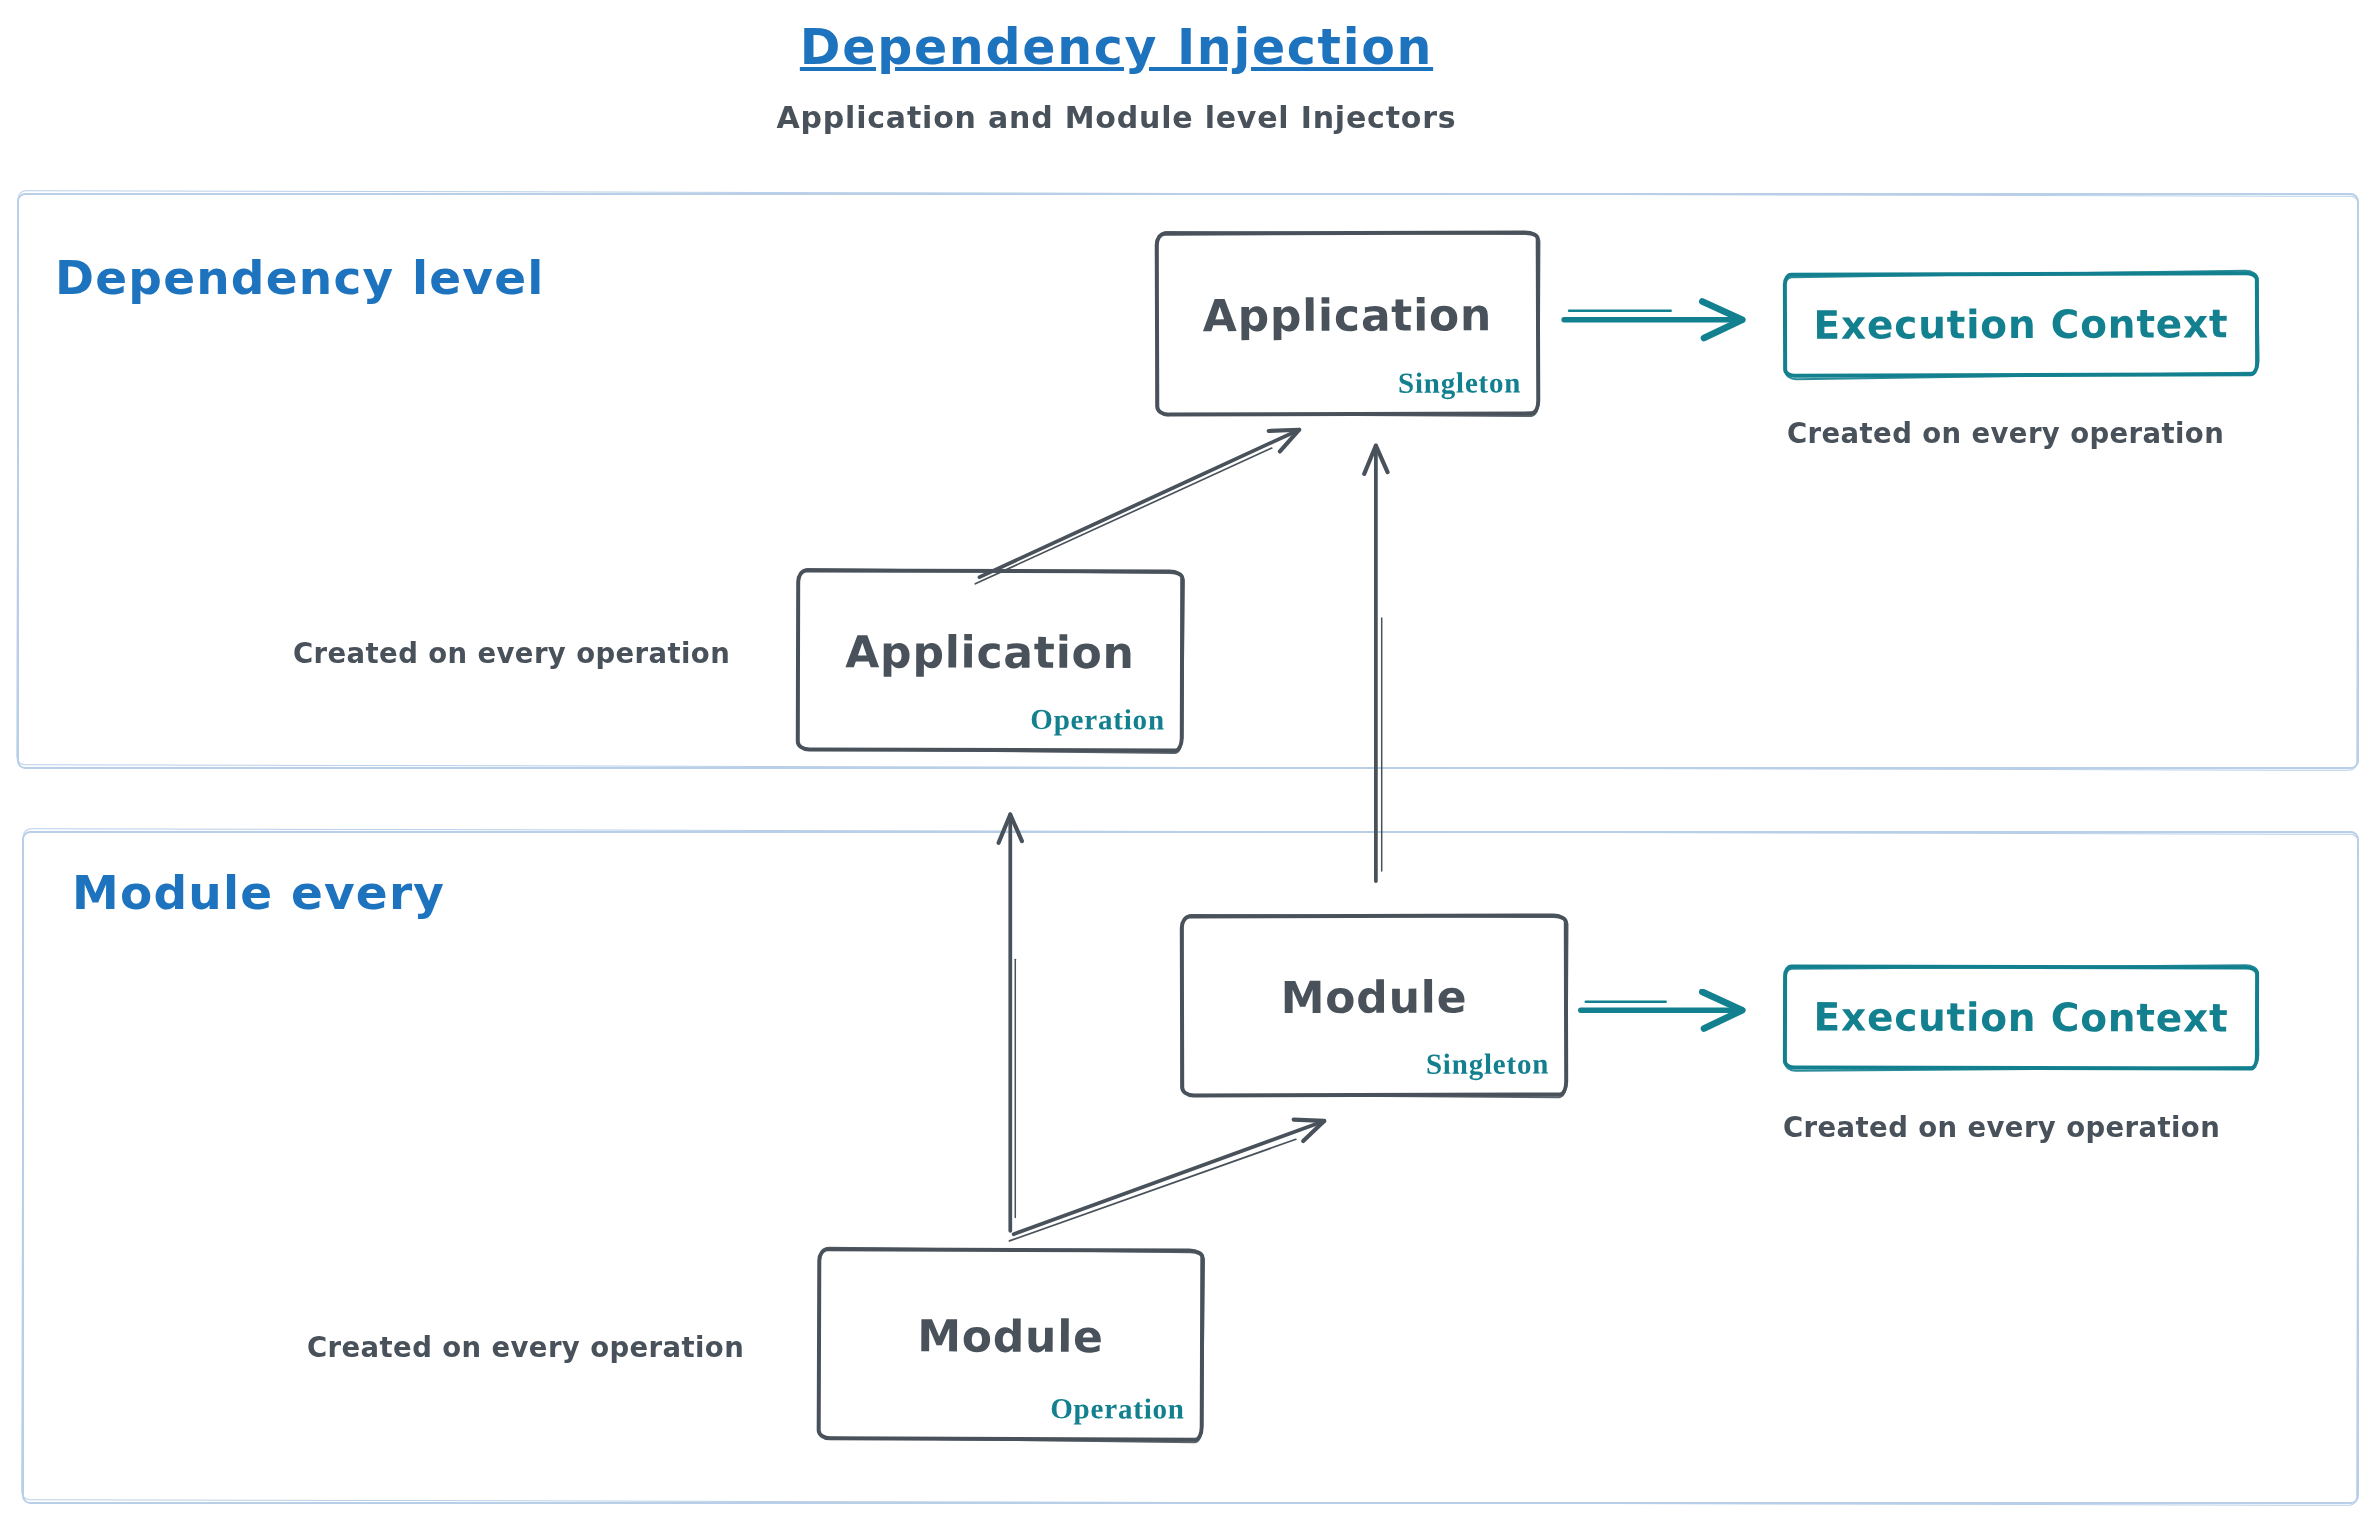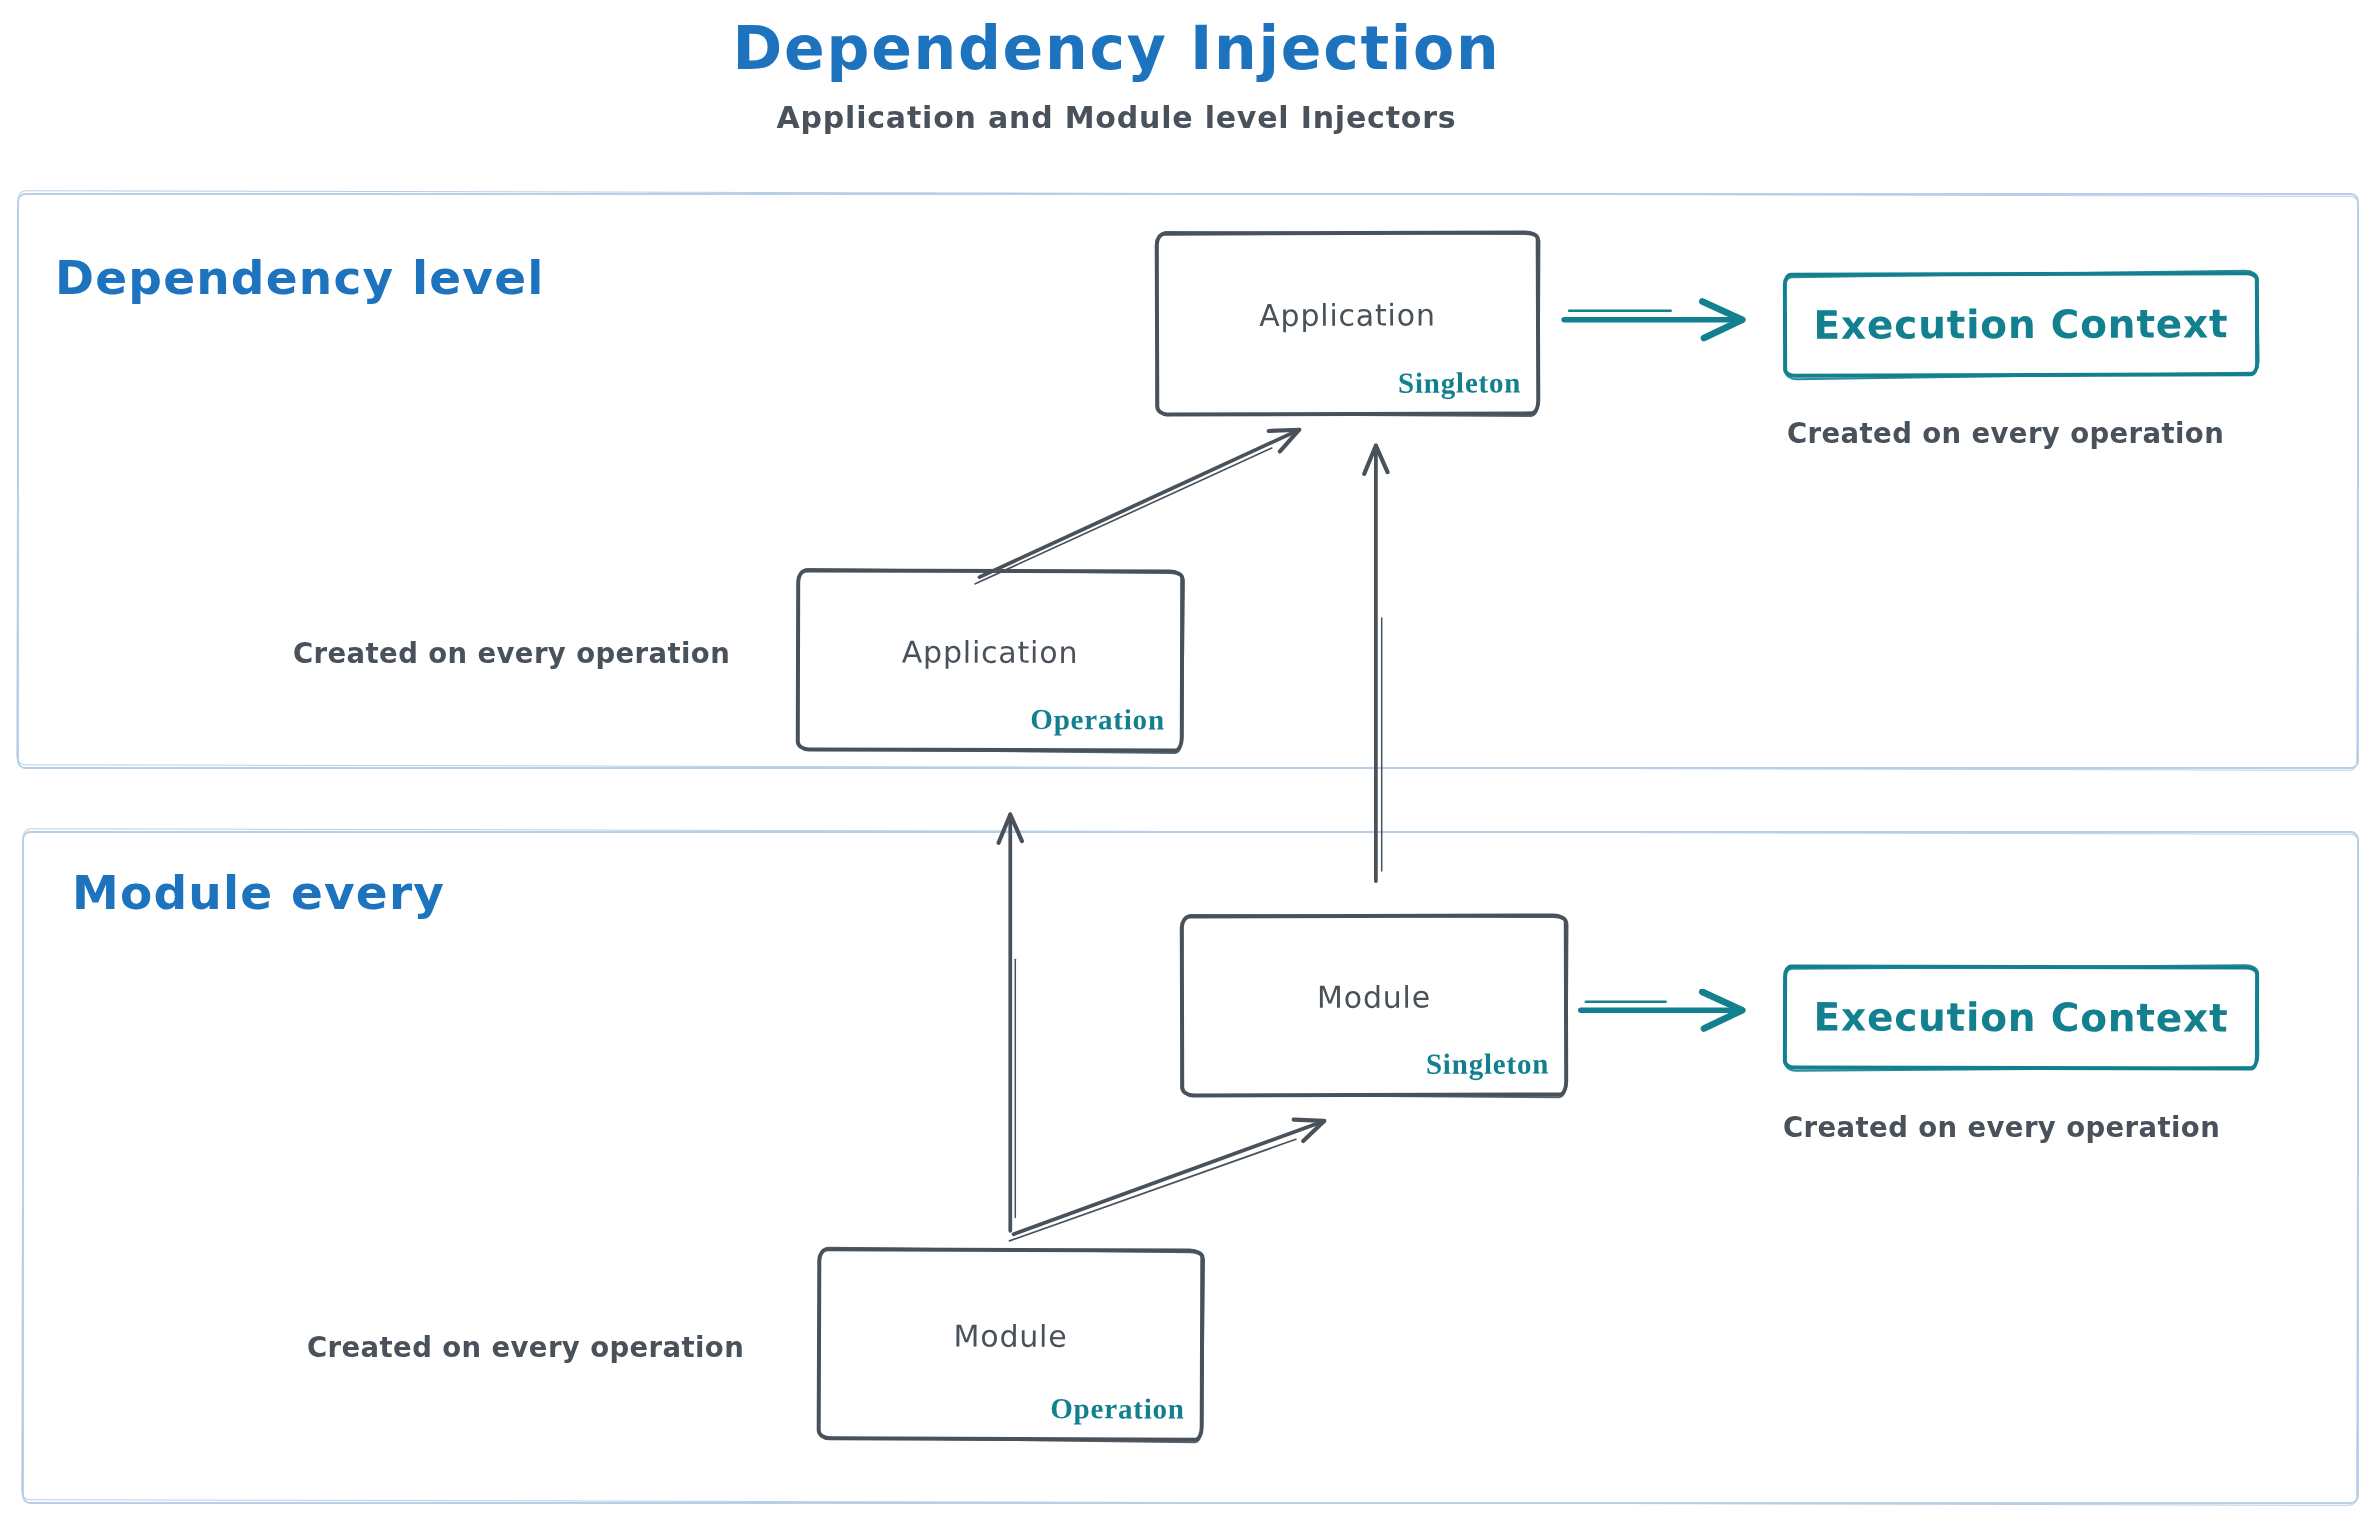--- a/index.html
+++ b/index.html
@@ -10,21 +10,21 @@
     --bg:#ffffff;
   }
   *{box-sizing:border-box;margin:0;padding:0;}
   body{background:var(--bg);font-family:"DejaVu Sans",sans-serif;}
   .canvas{
     position:relative;width:2377px;height:1534px;background:var(--bg);overflow:hidden;
   }
   
   .heading{position:absolute;left:0;top:8.3px;width:2233px;text-align:center;}
   .page-title{
-    color:var(--blue);font-size:60px;font-weight:700;letter-spacing:1.7px;line-height:80px;
+    color:var(--blue);font-size:49px;font-weight:700;letter-spacing:1.7px;line-height:80px;text-decoration:underline;
   }
   .page-subtitle{
     color:var(--ink);font-size:30px;font-weight:600;letter-spacing:0.8px;margin-top:11.7px;
   }
   
   .frame{
     position:absolute;border:2.5px solid var(--frame);border-radius:8.3px;background:transparent;
   }
   .frame::after{
     content:"";position:absolute;inset:-1.7px;border:1.7px solid var(--frame);
@@ -41,21 +41,21 @@
   .node{
     position:absolute;border:4.2px solid var(--ink);
     border-radius:10px 15px 8.3px 13.3px / 13.3px 8.3px 15px 10px;
     background:#fff;display:flex;align-items:center;justify-content:center;
   }
   .node::after{
     content:"";position:absolute;inset:-3.3px;border:2.1px solid var(--ink);
     border-radius:inherit;transform:rotate(.5deg);opacity:.9;pointer-events:none;
   }
   .node-title{
-    color:var(--ink);font-size:30px;font-weight:400;letter-spacing:0.8px;
+    color:var(--ink);font-size:44px;font-weight:700;letter-spacing:0.8px;
     transform:translateY(-8.3px);
   }
   .node-scope{
     position:absolute;right:15px;bottom:11.7px;color:var(--teal);
     font-size:29px;font-weight:600;letter-spacing:0.8px;font-family:Liberation Serif, serif;
   }
   #app-singleton{left:1155px;top:231px;width:385px;height:185px;transform:rotate(-.2deg);}
   #app-operation{left:796px;top:569px;width:388px;height:183px;transform:rotate(.15deg);}
   #module-singleton{left:1180px;top:914px;width:388px;height:183px;transform:rotate(-.15deg);}
   #module-operation{left:817px;top:1248px;width:387px;height:193px;transform:rotate(.2deg);}

